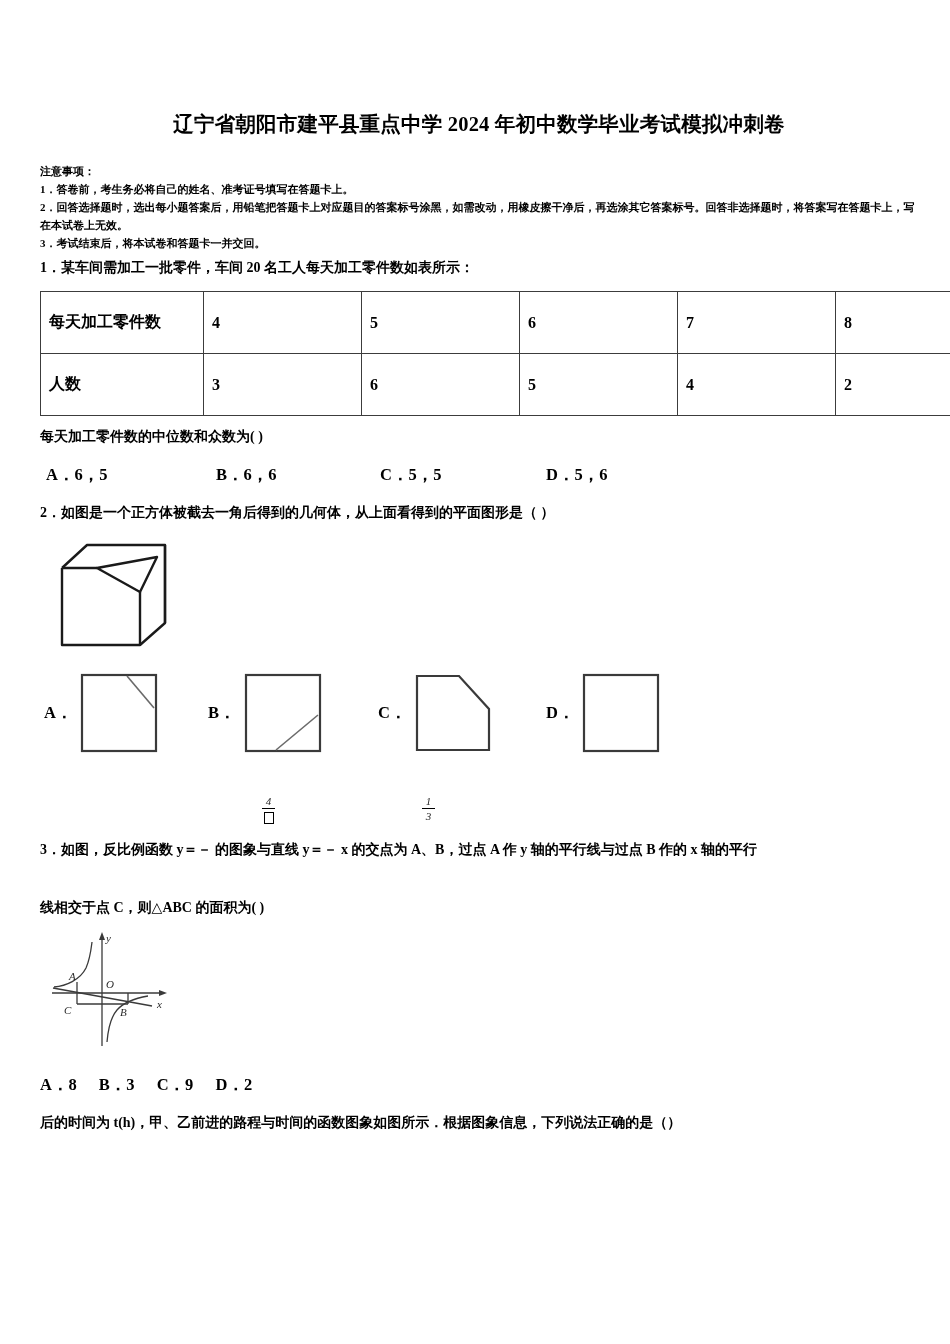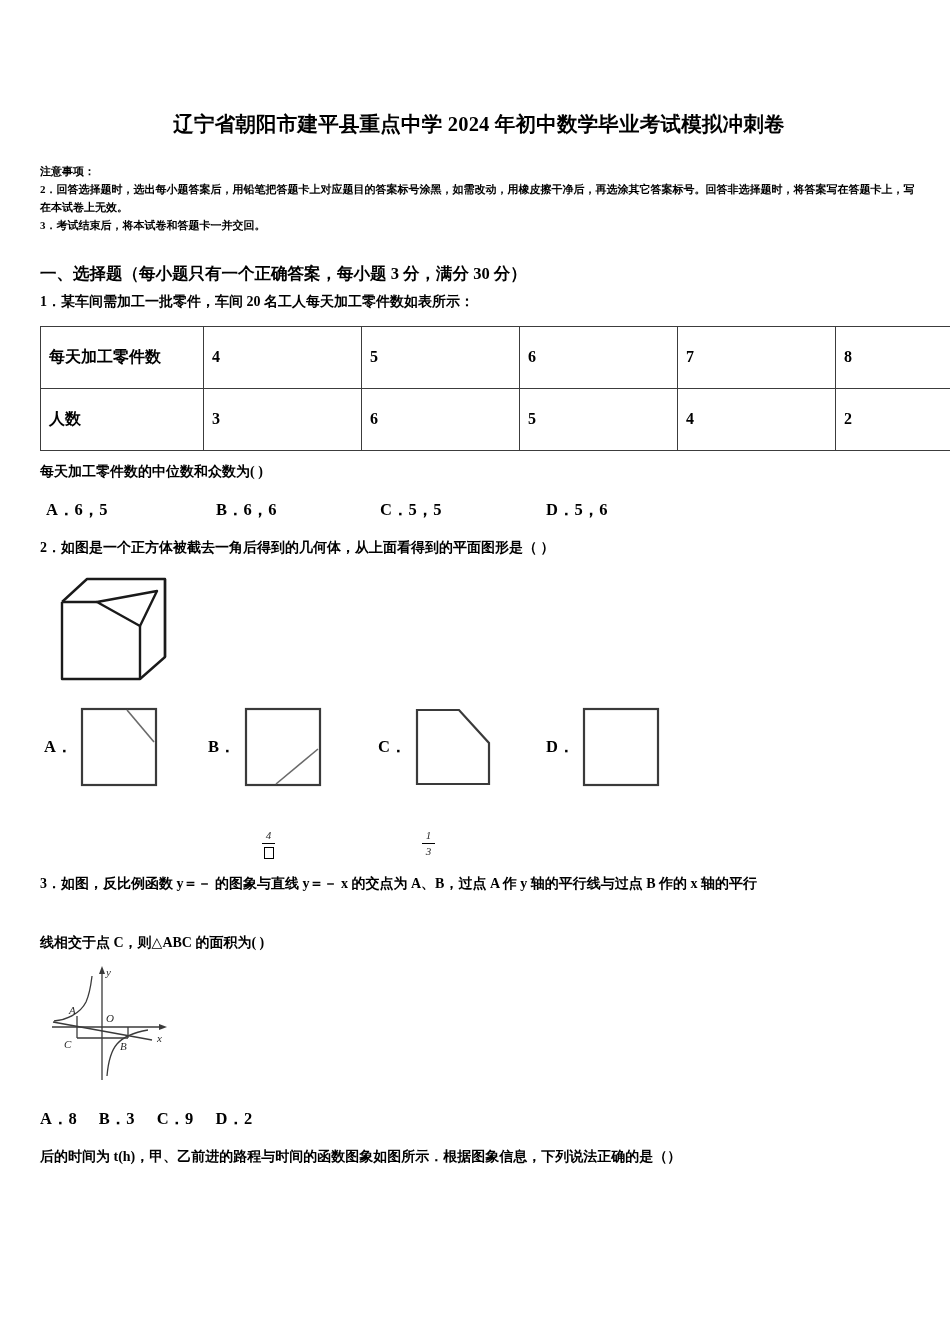--- a/index.html
+++ b/index.html
@@ -164,25 +164,25 @@
 </head>
 <body>
 
 <div class="page">
   <div class="content">
 
     <div class="doc-title">辽宁省朝阳市建平县重点中学 2024 年初中数学毕业考试模拟冲刺卷</div>
 
     <div class="notice">
       <p class="line head">注意事项：</p>
+      <p class="line">1．答卷前，考生务必将自己的姓名、准考证号填写在答题卡上。</p>
       <p class="line">2．回答选择题时，选出每小题答案后，用铅笔把答题卡上对应题目的答案标号涂黑，如需改动，用橡皮擦干净后，再选涂其它答案标号。回答非选择题时，将答案写在答题卡上，写在本试卷上无效。</p>
       <p class="line">3．考试结束后，将本试卷和答题卡一并交回。</p>
     </div>
 
-    <div class="sec-head">一、选择题（每小题只有一个正确答案，每小题 3 分，满分 30 分）</div>
 
     <div class="q-text">1．某车间需加工一批零件，车间 20 名工人每天加工零件数如表所示：</div>
 
     <table class="data-table">
       <tbody>
         <tr>
           <td class="rowhead">每天加工零件数</td>
           <td class="cell">4</td>
           <td class="cell">5</td>
           <td class="cell">6</td>

